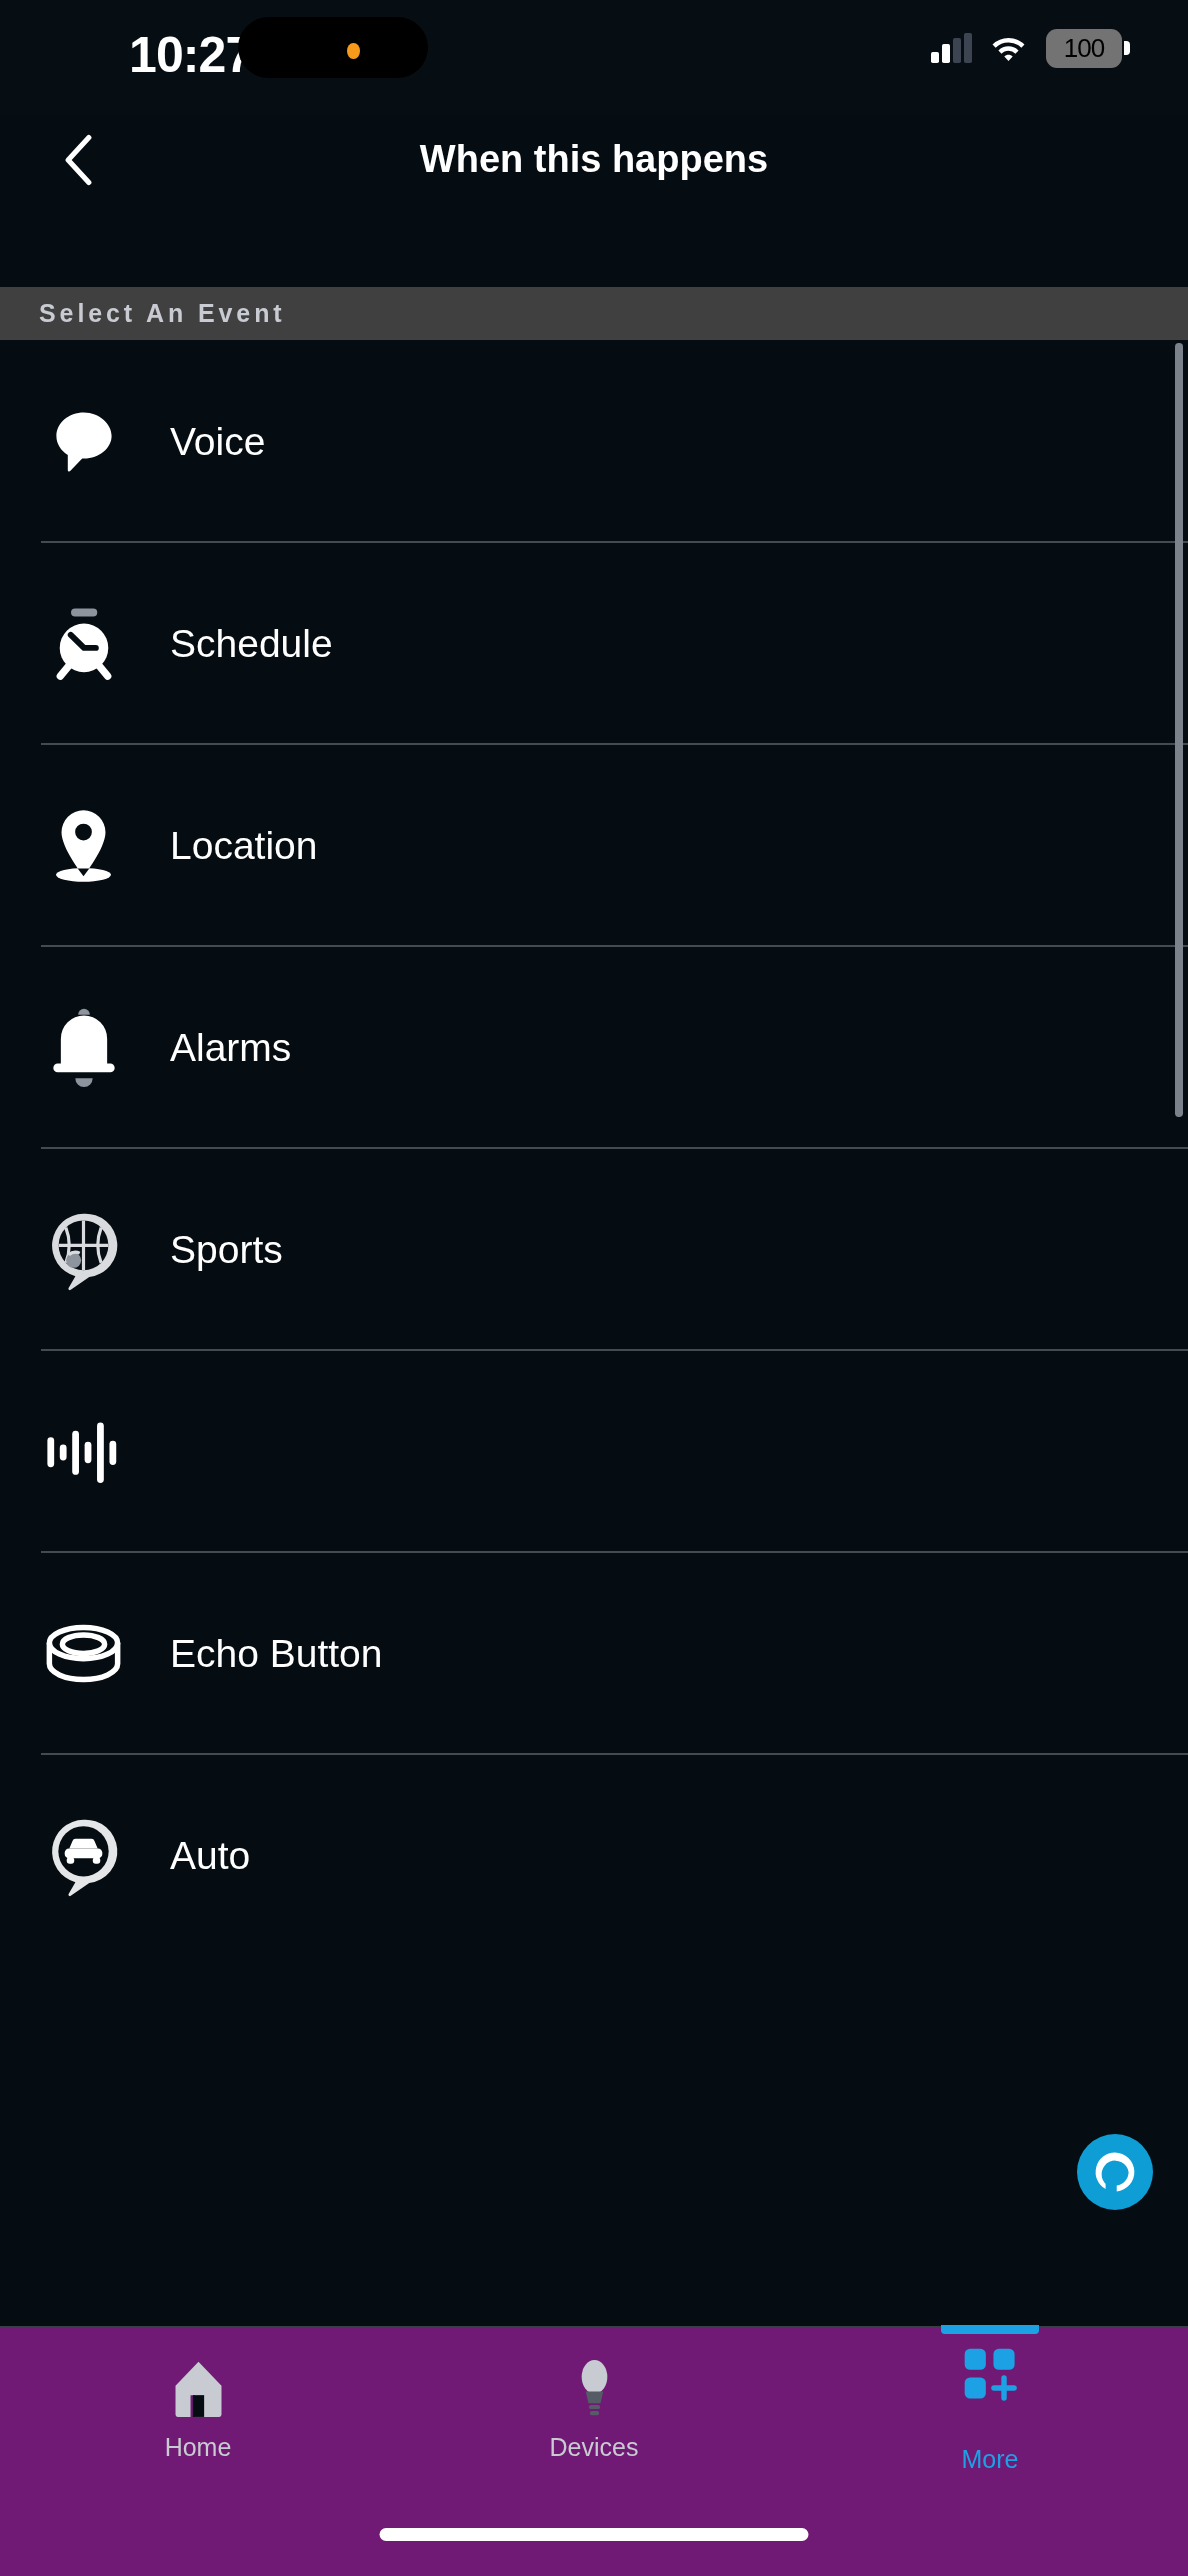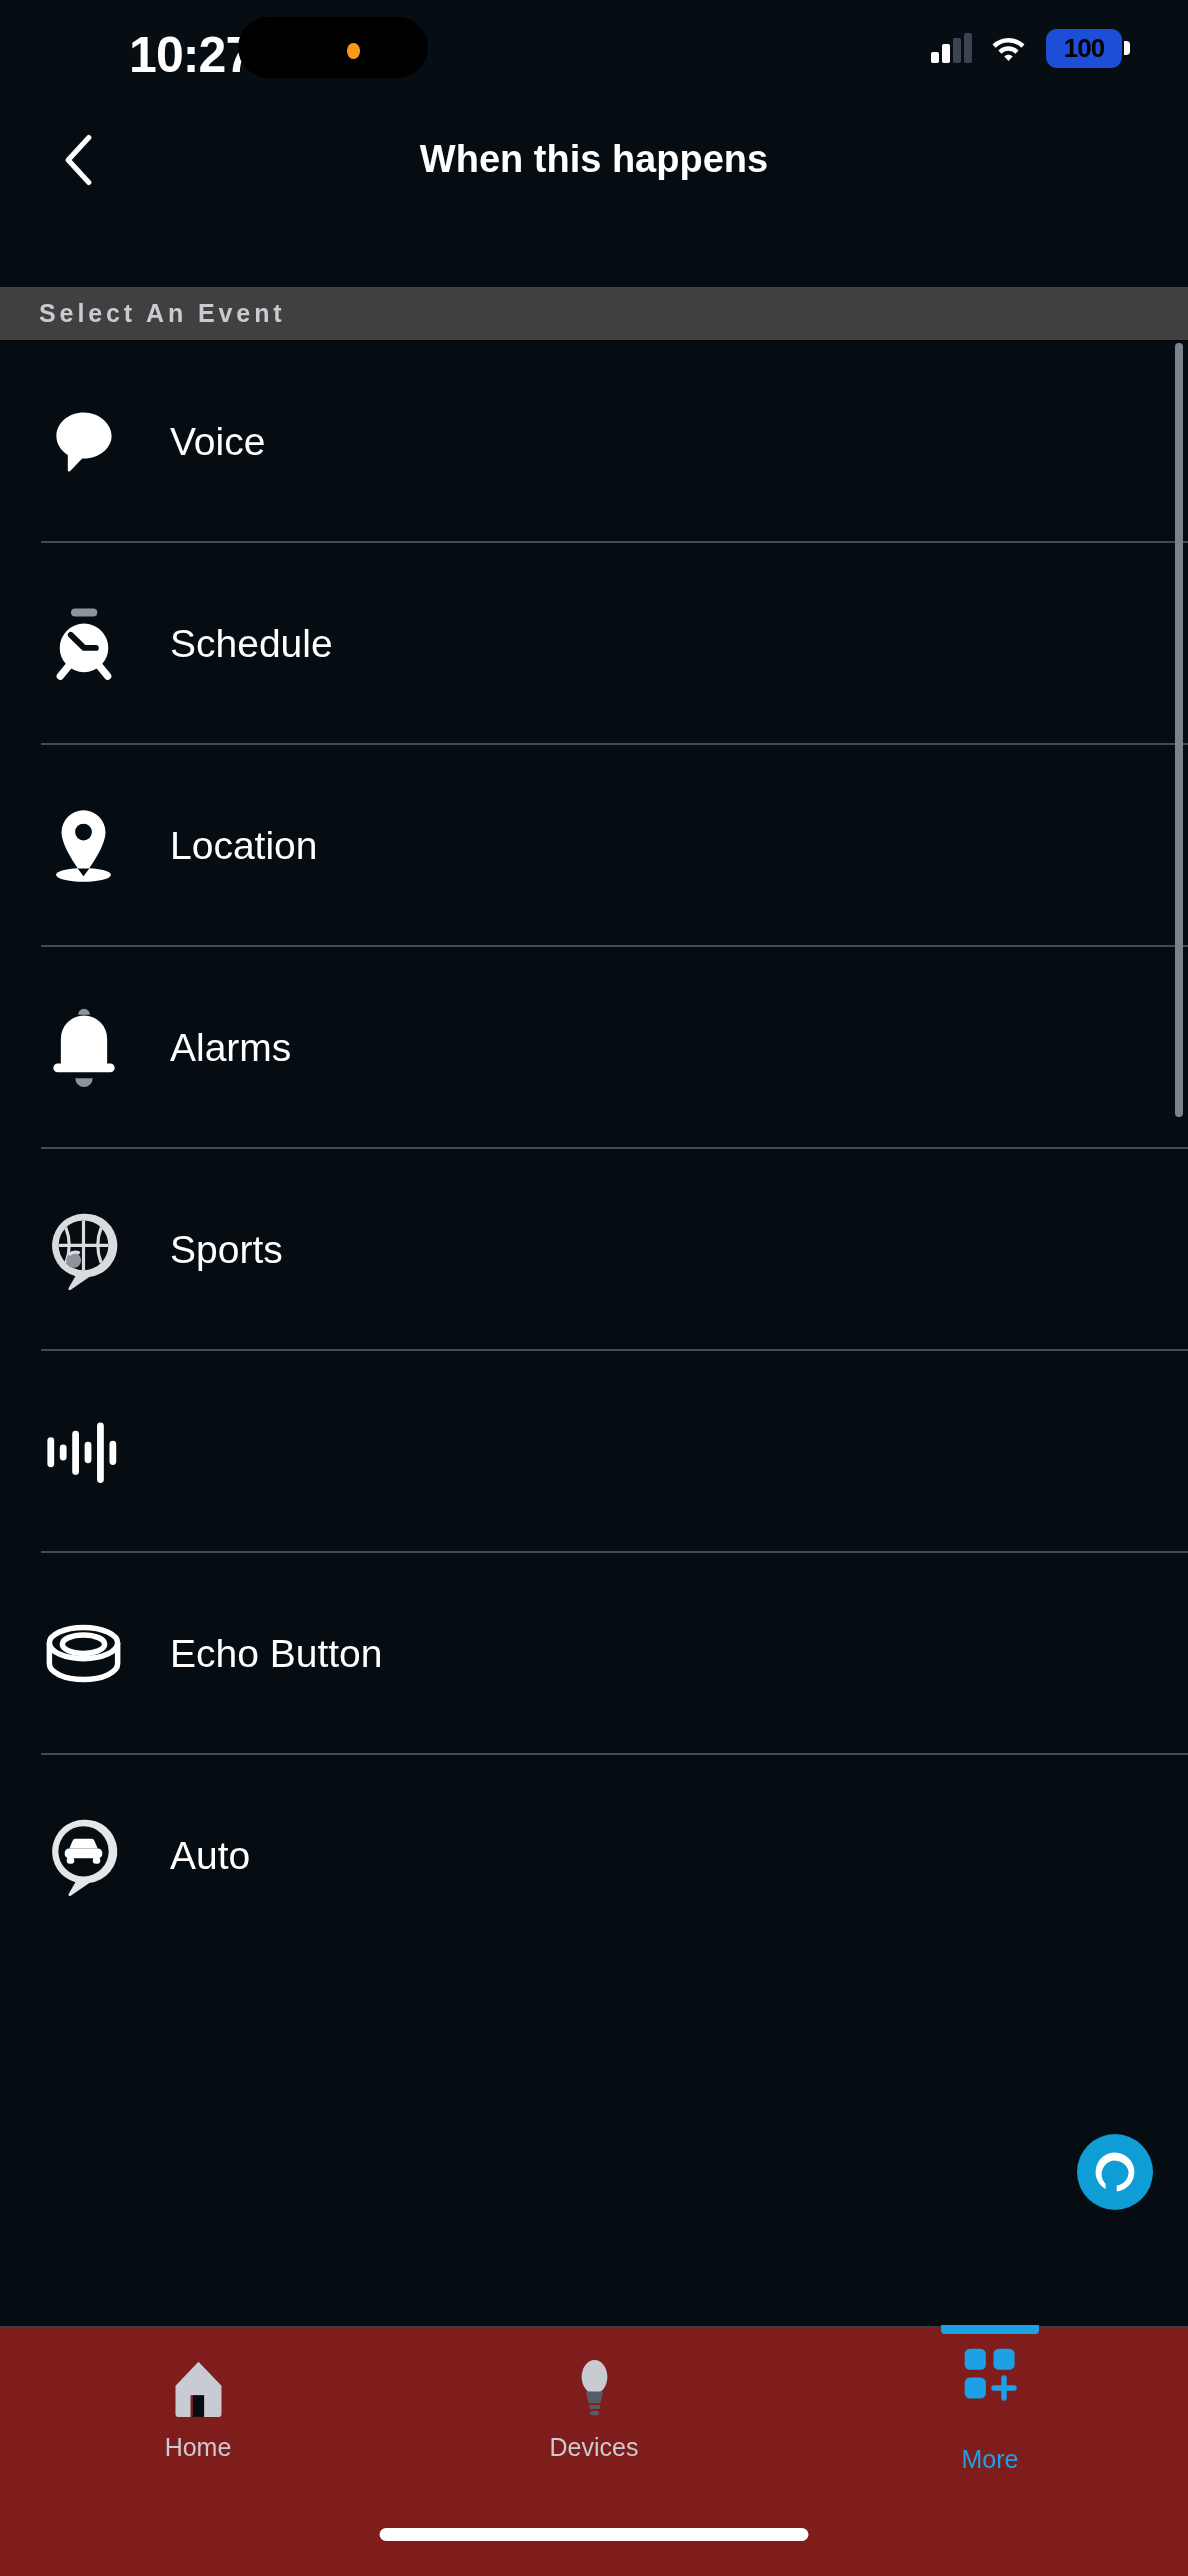--- a/index.html
+++ b/index.html
@@ -32,22 +32,22 @@
   }
   .sb-right{ position:absolute; right:66px; top:26px; height:44px; display:flex; align-items:center; gap:16.6px;}
   .signal{ display:flex; align-items:flex-end; gap:3.7px; height:29.5px; }
   .signal i{ display:block; width:7.4px; background:#fff; border-radius:1.8px; }
   .signal i:nth-child(1){ height:11px; }
   .signal i:nth-child(2){ height:18.4px; }
   .signal i:nth-child(3){ height:25px; background:#3b4450; }
   .signal i:nth-child(4){ height:30px; background:#3b4450; }
   .wifi{ width:41px; height:31px; }
   .battery{
-    width:76px; height:39px; background:#1d4ed8; border-radius:11px;
-    color:#000; font-size:26px; font-weight:700; display:flex;
+    width:76px; height:39px; background:#737373; border-radius:11px;
+    color:#000; font-size:26px; font-weight:400; display:flex;
     align-items:center; justify-content:center; letter-spacing:-0.9px;
     position:relative;
   }
   .battery:after{
     content:""; position:absolute; right:-8.3px; top:12px;
     width:6.4px; height:14.7px; background:#fff; border-radius:0 3.7px 3.7px 0;
   }
 
   
   .header{
@@ -105,21 +105,21 @@
   .fab{
     position:absolute; right:35px; top:2134px;
     width:76px; height:76px; border-radius:50%;
     background:#0f9dd6; display:flex; align-items:center; justify-content:center;
     cursor:pointer;
   }
 
   
   .bottomnav{
     position:absolute; left:0; top:2326px; width:1188px; height:250px;
-    background:#7f1d1d; border-top:1.8px solid #3a3f47;
+    background:#701a75; border-top:1.8px solid #3a3f47;
   }
   .nav-items{ display:flex; height:147px; }
   .nav-item{
     flex:1; display:flex; flex-direction:column; align-items:center;
     justify-content:center; position:relative; cursor:pointer; padding-top:13px;
   }
   .nav-item .nav-icon{ height:68px; display:flex; align-items:flex-end; justify-content:center; }
   .nav-label{ margin-top:13px; font-size:25px; color:#c8cbd1; }
   .nav-item.active .nav-label{ color:#1ca2e4;margin-top:40px; }
   .nav-indicator{

